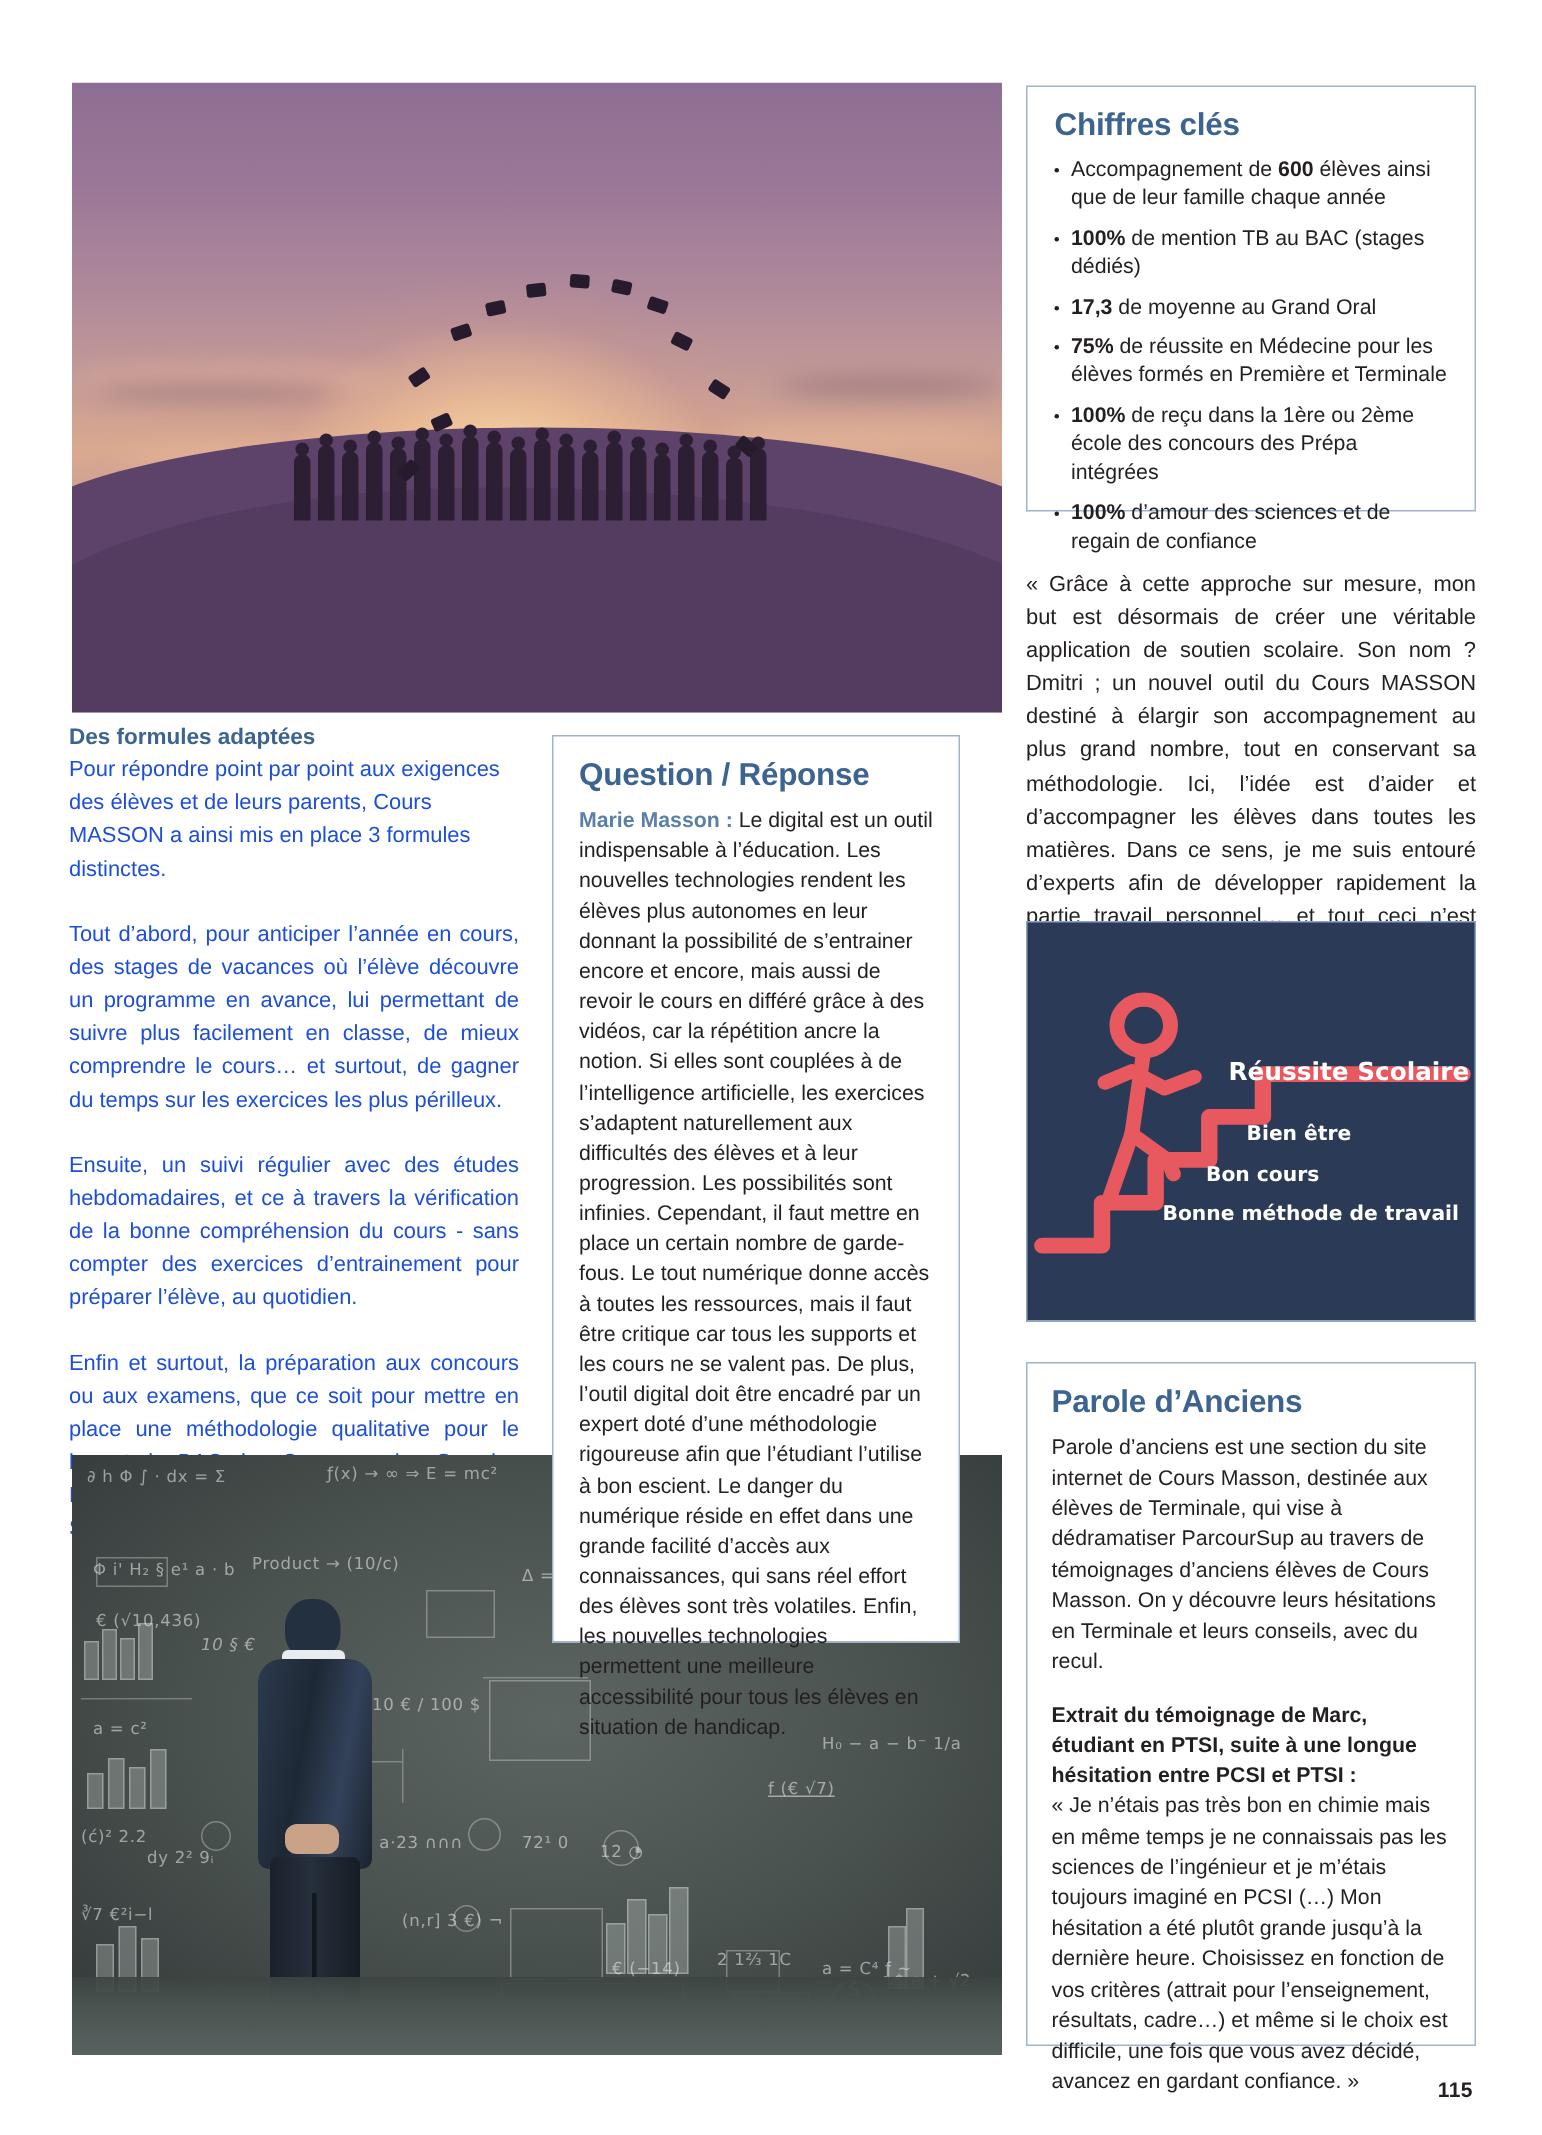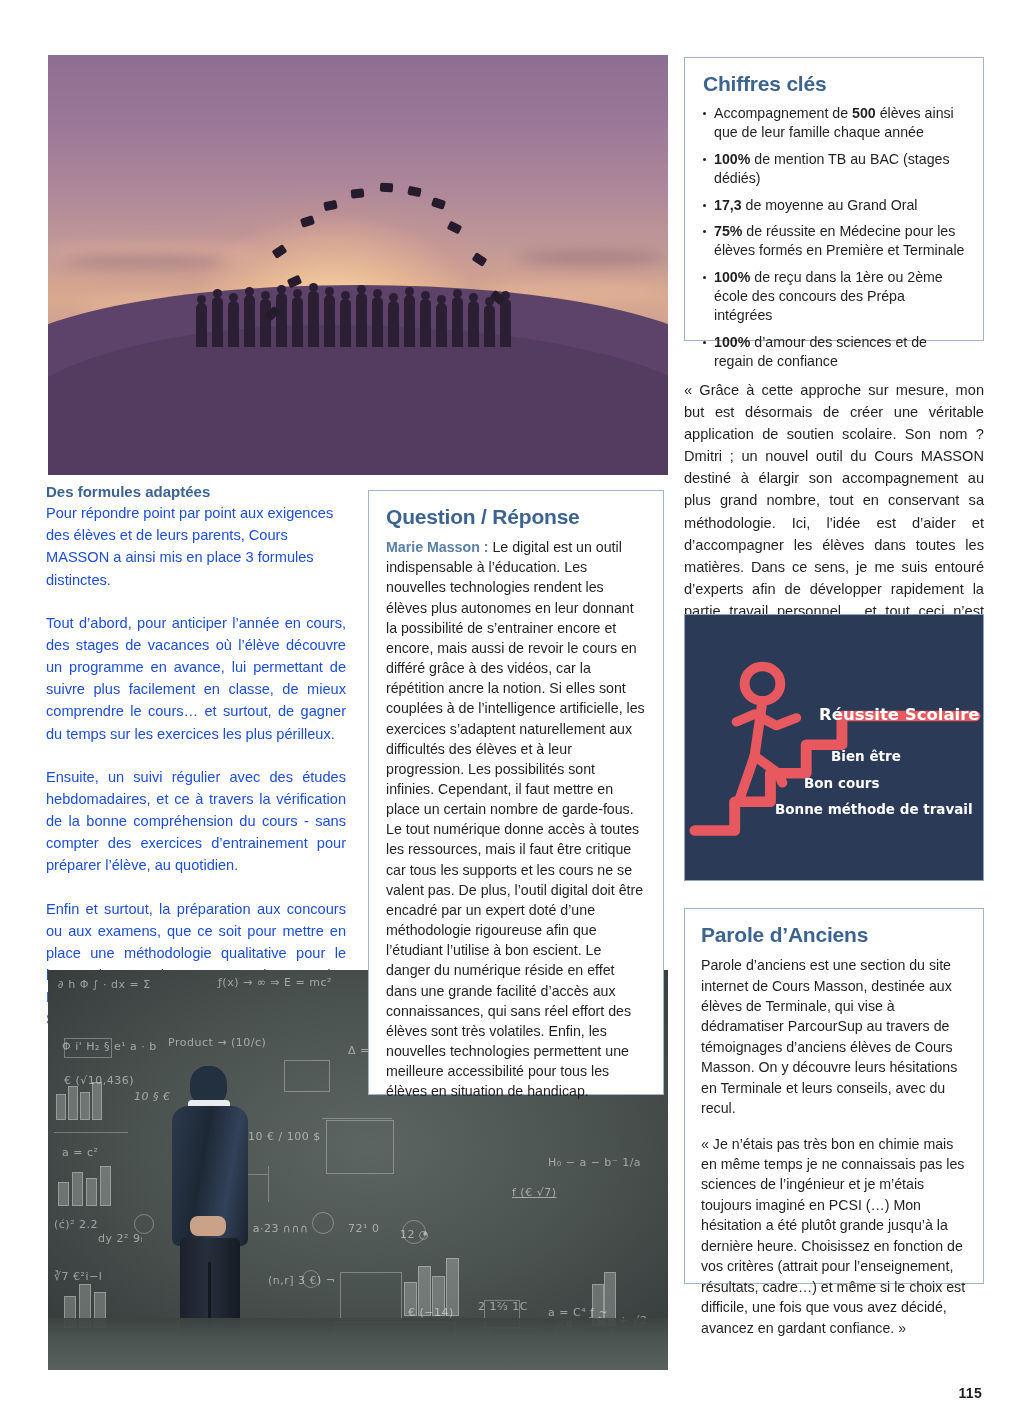--- a/index.html
+++ b/index.html
@@ -229,21 +229,21 @@
     font-weight: bold;
     white-space: nowrap;
   }
   #stair-top  { left: 134px; top: 90px;  font-size: 16.5px; }
   #stair-l1   { left: 146px; top: 133px; font-size: 13.5px; }
   #stair-l2   { left: 119px; top: 160px; font-size: 13.5px; }
   #stair-l3   { left: 90px;  top: 186px; font-size: 13.5px; }
 
   
   #parole {
-    left: 684px; top: 908px; width: 300px; height: 376px;
+    left: 684px; top: 908px; width: 300px; height: 456px;
     padding: 14px 16px 10px 16px;
   }
   #parole p {
     margin: 0 0 0 0;
     font-size: 14.2px;
     line-height: 1.44;
     color: #231f20;
   }
   #parole .spacer { height: 15px; }
   #parole .strong-lead {
@@ -269,21 +269,21 @@
     font-size: 14.6px;
     line-height: 1.52;
     text-align: justify;
     color: #1d4ed8;
   }
   #left-col .gap { height: 21px; }
   #left-col p.noj { text-align: left; }
 
   
   #qr {
-    left: 368px; top: 490px; width: 296px; height: 605px;
+    left: 368px; top: 490px; width: 272px; height: 605px;
     padding: 14px 17px 10px 17px;
   }
   #qr .question {
     color: #5b7fa6;
     font-weight: bold;
     font-size: 14.6px;
     line-height: 1.32;
     margin: 8px 0 9px 0;
   }
   #qr .answer {
@@ -354,21 +354,21 @@
   <div class="cap" style="left:384px; top:144px; transform:rotate(18deg);"></div>
   <div class="cap" style="left:400px; top:168px; transform:rotate(26deg);"></div>
   <div class="cap" style="left:425px; top:200px; transform:rotate(33deg);"></div>
   <div class="cap" style="left:443px; top:238px; transform:rotate(41deg);"></div>
   <div class="cap" style="left:218px; top:254px; transform:rotate(-44deg);"></div>
 </div>
 
 <div class="outline-box" id="chiffres">
   <div class="box-title">Chiffres clés</div>
   <ul>
-    <li><span>Accompagnement de </span><b>500</b><span> élèves ainsi que de leur famille chaque année</span></li>
+    <li><span>Accompagnement de </span><b>600</b><span> élèves ainsi que de leur famille chaque année</span></li>
     <li><span></span><b>100%</b><span> de mention TB au BAC (stages dédiés)</span></li>
     <li><span></span><b>17,3</b><span> de moyenne au Grand Oral</span></li>
     <li><span></span><b>75%</b><span> de réussite en Médecine pour les élèves formés en Première et Terminale</span></li>
     <li><span></span><b>100%</b><span> de reçu dans la 1ère ou 2ème école des concours des Prépa intégrées</span></li>
     <li><span></span><b>100%</b><span> d’amour des sciences et de regain de confiance</span></li>
   </ul>
 </div>
 
 <p class="abs" id="right-quote">« Grâce à cette approche sur mesure, mon but est désormais de créer une véritable application de soutien scolaire. Son nom ? Dmitri ; un nouvel outil du Cours MASSON destiné à élargir son accompagnement au plus grand nombre, tout en conservant sa méthodologie. Ici, l’idée est d’aider et d’accompagner les élèves dans toutes les matières. Dans ce sens, je me suis entouré d’experts afin de développer rapidement la partie travail personnel… et tout ceci n’est qu’un début » ponctue Marie Masson.</p>
 
@@ -389,20 +389,21 @@
   <div class="stair-label" id="stair-top">Réussite Scolaire</div>
   <div class="stair-label" id="stair-l1">Bien être</div>
   <div class="stair-label" id="stair-l2">Bon cours</div>
   <div class="stair-label" id="stair-l3">Bonne méthode de travail</div>
 </div>
 
 <div class="outline-box" id="parole">
   <div class="box-title">Parole d’Anciens</div>
   <p>Parole d’anciens est une section du site internet de Cours Masson, destinée aux élèves de Terminale, qui vise à dédramatiser ParcourSup au travers de témoignages d’anciens élèves de Cours Masson. On y découvre leurs hésitations en Terminale et leurs conseils, avec du recul.</p>
   <div class="spacer"></div>
+  <p class="strong-lead">Extrait du témoignage de Marc, étudiant en PTSI, suite à une longue hésitation entre PCSI et PTSI :</p>
   <p>« Je n’étais pas très bon en chimie mais en même temps je ne connaissais pas les sciences de l’ingénieur et je m’étais toujours imaginé en PCSI (…) Mon hésitation a été plutôt grande jusqu’à la dernière heure. Choisissez en fonction de vos critères (attrait pour l’enseignement, résultats, cadre…) et même si le choix est difficile, une fois que vous avez décidé, avancez en gardant confiance. »</p>
 </div>
 
 <div class="abs" id="left-col">
   <h3>Des formules adaptées</h3>
   <p class="noj">Pour répondre point par point aux exigences des élèves et de leurs parents, Cours MASSON a ainsi mis en place 3 formules distinctes.</p>
   <div class="gap"></div>
   <p>Tout d’abord, pour anticiper l’année en cours, des stages de vacances où l’élève découvre un programme en avance, lui permettant de suivre plus facilement en classe, de mieux comprendre le cours… et surtout, de gagner du temps sur les exercices les plus périlleux.</p>
   <div class="gap"></div>
   <p>Ensuite, un suivi régulier avec des études hebdomadaires, et ce à travers la vérification de la bonne compréhension du cours - sans compter des exercices d’entrainement pour préparer l’élève, au quotidien.</p>

